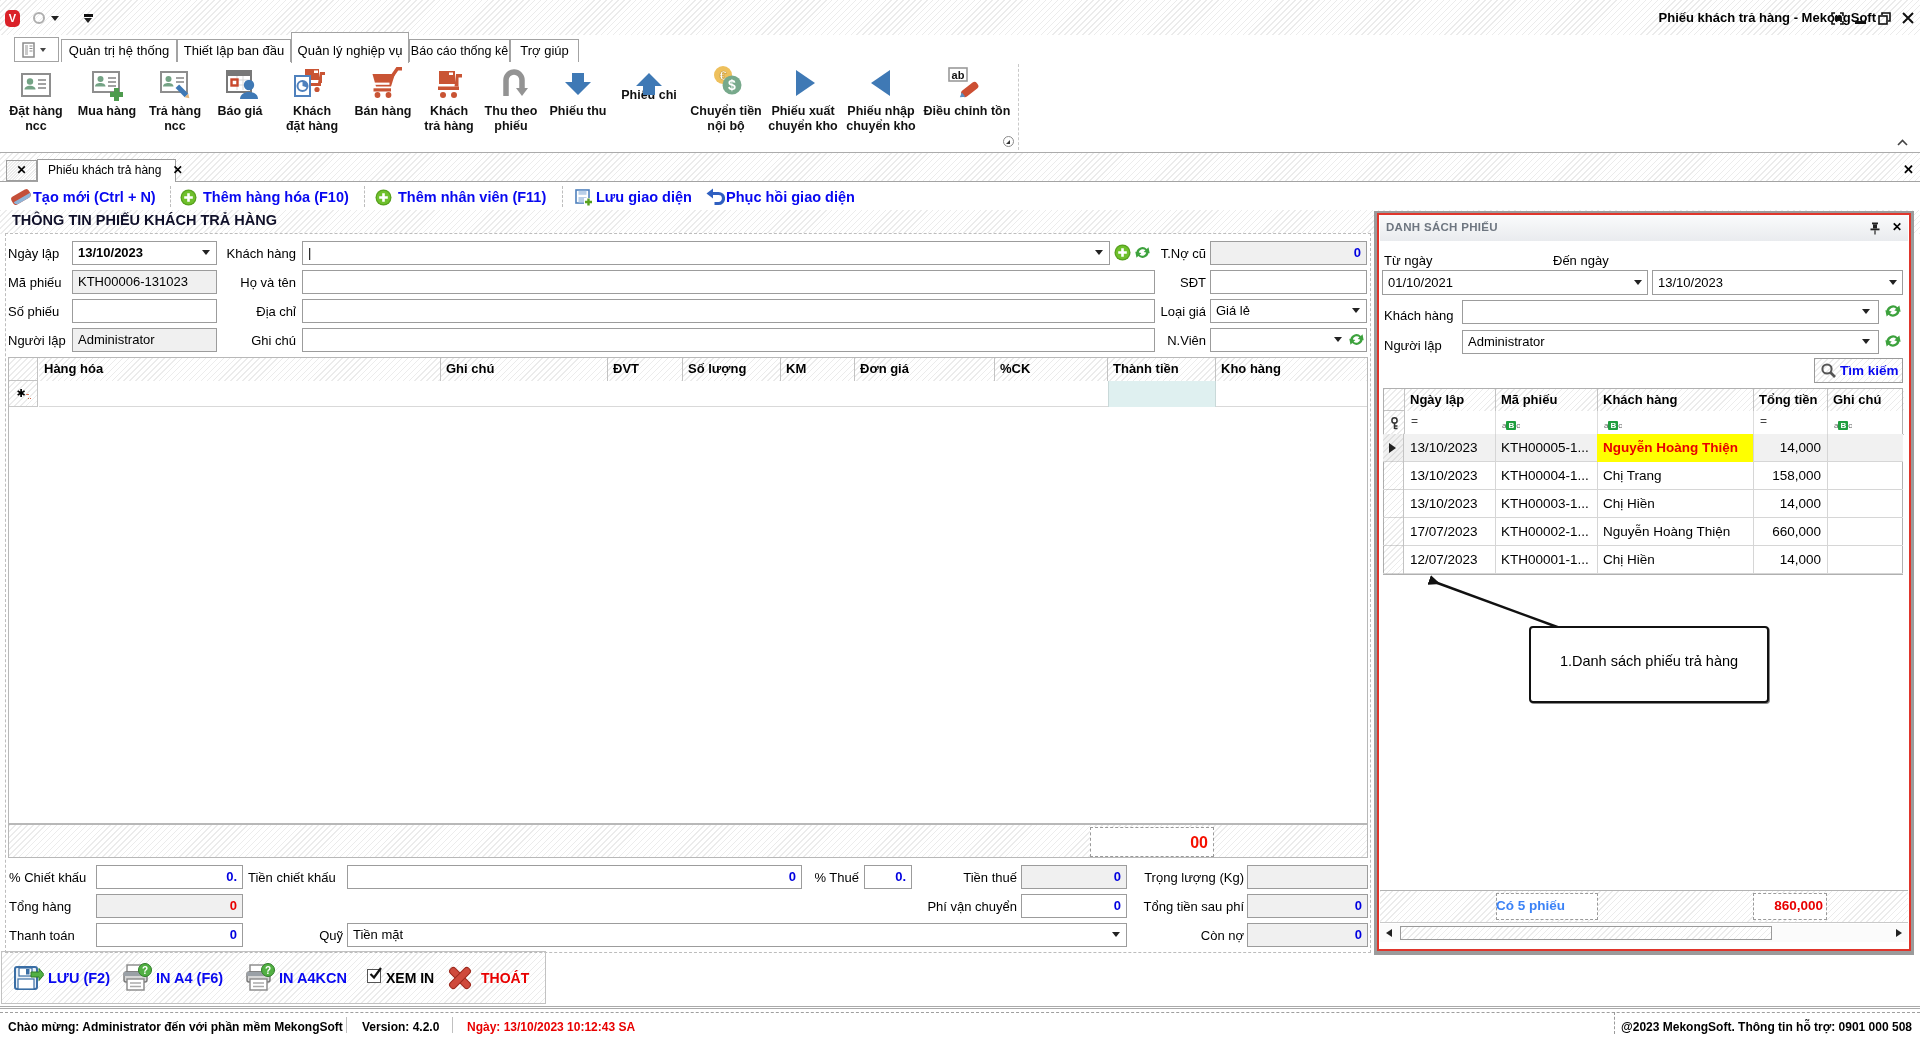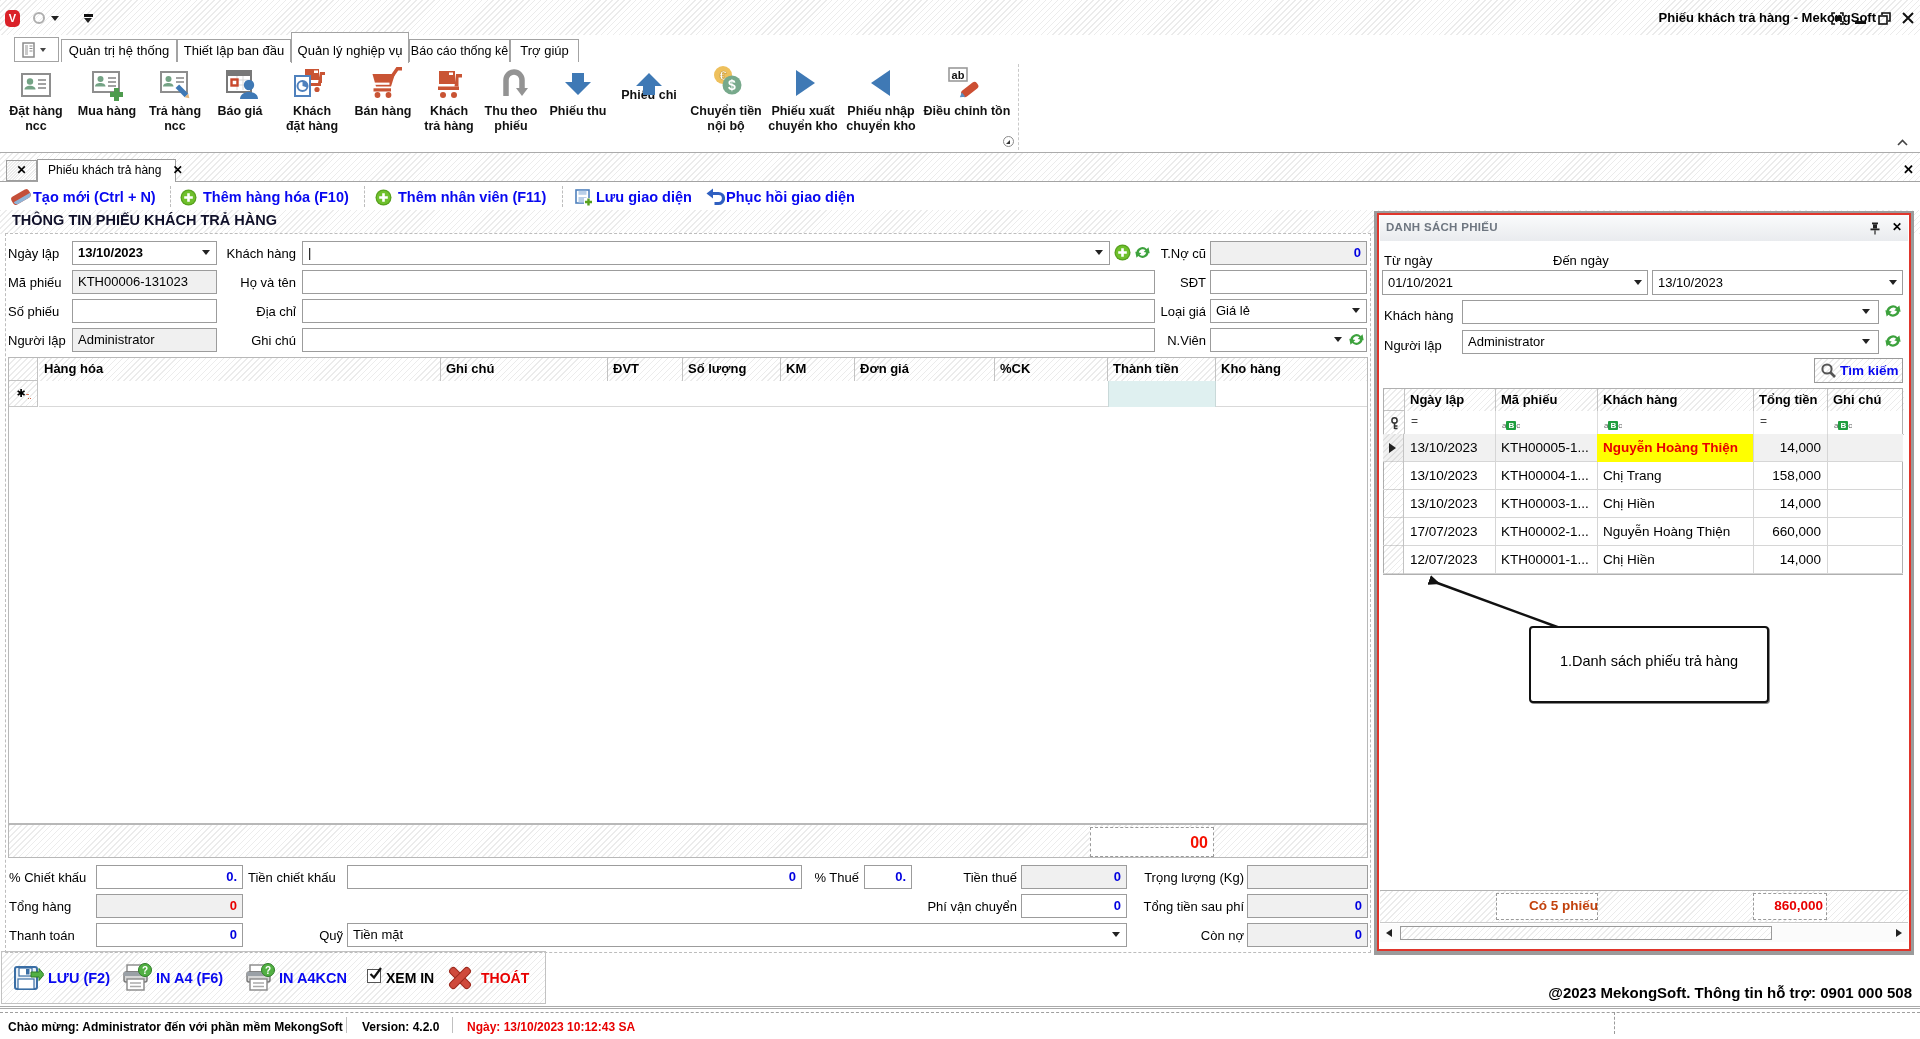--- a/index.html
+++ b/index.html
@@ -358,21 +358,21 @@
 
 <div class="ab" style="left:0;top:1006px;width:1920px;height:33px;background:#fff"></div>
 <div class="ab" style="left:0;top:1006px;width:1920px;height:3px;border-top:1px solid #aaa;border-bottom:1px solid #aaa"></div>
 <div class="ab" style="left:0;top:1012px;width:1920px;height:0;border-top:1px dashed #9f9f9f"></div>
 <div class="ab b" style="left:8px;top:1020px;font-size:12px;white-space:nowrap">Chào mừng: Administrator đến với phần mềm MekongSoft</div>
 <div class="ab" style="left:346px;top:1017px;height:16px;border-left:1px solid #c0c0c0"></div>
 <div class="ab b" style="left:362px;top:1020px;font-size:12px;white-space:nowrap">Version: 4.2.0</div>
 <div class="ab" style="left:452px;top:1017px;height:16px;border-left:1px solid #c0c0c0"></div>
 <div class="ab b" style="left:467px;top:1020px;font-size:12px;color:#e80000;white-space:nowrap">Ngày: 13/10/2023 10:12:43 SA</div>
 <div class="ab" style="left:1614px;top:1012px;height:22px;border-left:1px dashed #9a9a9a"></div>
-<div class="ab b" style="right:8px;top:984px;font-size:15px;white-space:nowrap">@2023 MekongSoft. Thông tin hỗ trợ: 0901 000 508</div>
+<div class="ab b" style="right:8px;top:1020px;font-size:12px;white-space:nowrap">@2023 MekongSoft. Thông tin hỗ trợ: 0901 000 508</div>
 
 <div class="ab" style="left:1374px;top:211px;width:540px;height:744px;background:#9b9b9b"></div>
 <div class="ab" style="left:1377px;top:213px;width:534px;height:738px;background:#fff;border:2px solid #e0352b"></div>
 <div class="ab" style="left:1380px;top:215px;width:528px;height:26px;background:linear-gradient(#fafbfc,#e9ebee)"></div>
 <div class="ab b" style="left:1386px;top:221px;font-size:11.5px;color:#6e7680;letter-spacing:.3px">DANH SÁCH PHIẾU</div>
 <svg class="ab" style="left:1869px;top:222px" width="12" height="13" viewBox="0 0 12 13">
       <rect x="3" y="0.5" width="6" height="1.8" fill="#222"></rect>
       <rect x="4" y="2.3" width="4" height="4.2" fill="#222"></rect>
       <rect x="1.5" y="6.5" width="9" height="1.8" fill="#222"></rect>
       <rect x="5.4" y="8.3" width="1.2" height="4.2" fill="#222"></rect>
@@ -473,20 +473,20 @@
           <polygon points="12,0 0,5 12,10" fill="#111"></polygon>
         </marker>
       </defs>
       <line x1="160" y1="68" x2="32" y2="21" stroke="#111" stroke-width="2.5" marker-end="url(#ah)"></line>
     </svg>
 <div class="ab" style="left:1529px;top:626px;width:240px;height:77px;background:#fff;border:2px solid #111;border-radius:4px;box-shadow:1px 1px 0 #888"></div>
 <div class="ab" style="left:1529px;top:653px;width:240px;text-align:center;font-size:14.5px">1.Danh sách phiếu trả hàng</div>
 
 <div class="ab st" style="left:1380px;top:890px;width:528px;height:33px;border-top:1px solid #b3b3b3;border-bottom:1px solid #c9c9c9"></div>
 <div class="ab" style="left:1496px;top:893px;width:102px;height:27px;border:1px dashed #9a9a9a;background:#fff"></div>
-<div class="ab b" style="left:1496px;top:898px;width:102px;text-align:right;color:#c2410c;font-size:13.5px">Có 5 phiếu</div>
+<div class="ab b" style="left:1496px;top:898px;width:102px;text-align:left;color:#3b82f6;font-size:13.5px">Có 5 phiếu</div>
 <div class="ab" style="left:1753px;top:893px;width:74px;height:27px;border:1px dashed #9a9a9a;background:#fff"></div>
 <div class="ab b rt" style="left:1753px;top:898px;width:70px;color:#e80000;font-size:13.5px">860,000</div>
 
 <div class="ab" style="left:1380px;top:924px;width:528px;height:18px;background:#fbfbfb"></div>
 <div class="ab" style="left:1386px;top:929px;width:0;height:0;border-top:4.5px solid transparent;border-bottom:4.5px solid transparent;border-right:6px solid #222"></div>
 <div class="ab st" style="left:1400px;top:926px;width:372px;height:14px;border:1px solid #9a9a9a;background-color:#fff"></div>
 <div class="ab" style="left:1896px;top:929px;width:0;height:0;border-top:4.5px solid transparent;border-bottom:4.5px solid transparent;border-left:6px solid #222"></div>
 </div>
 </body></html>

